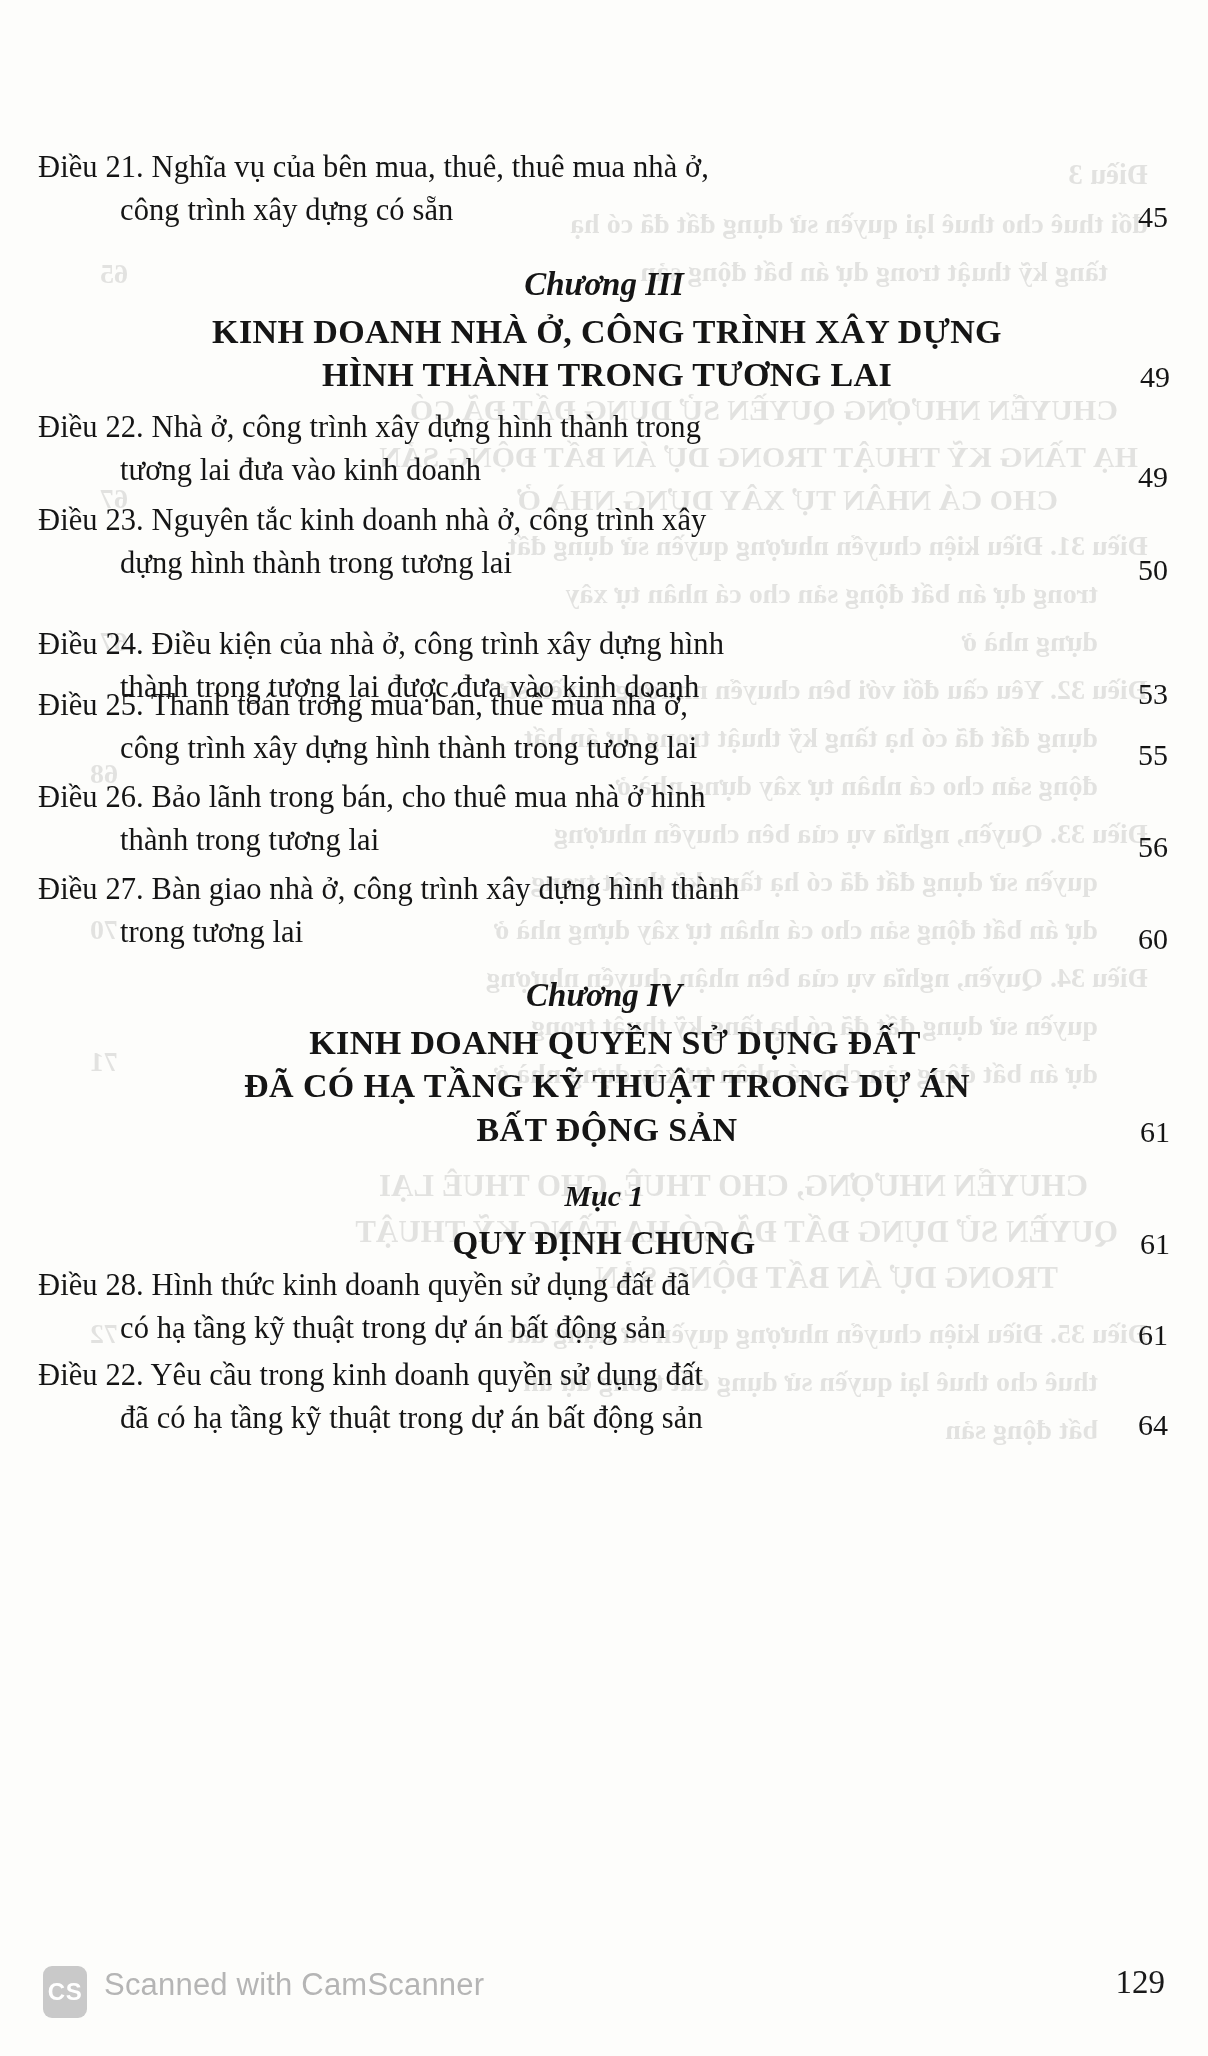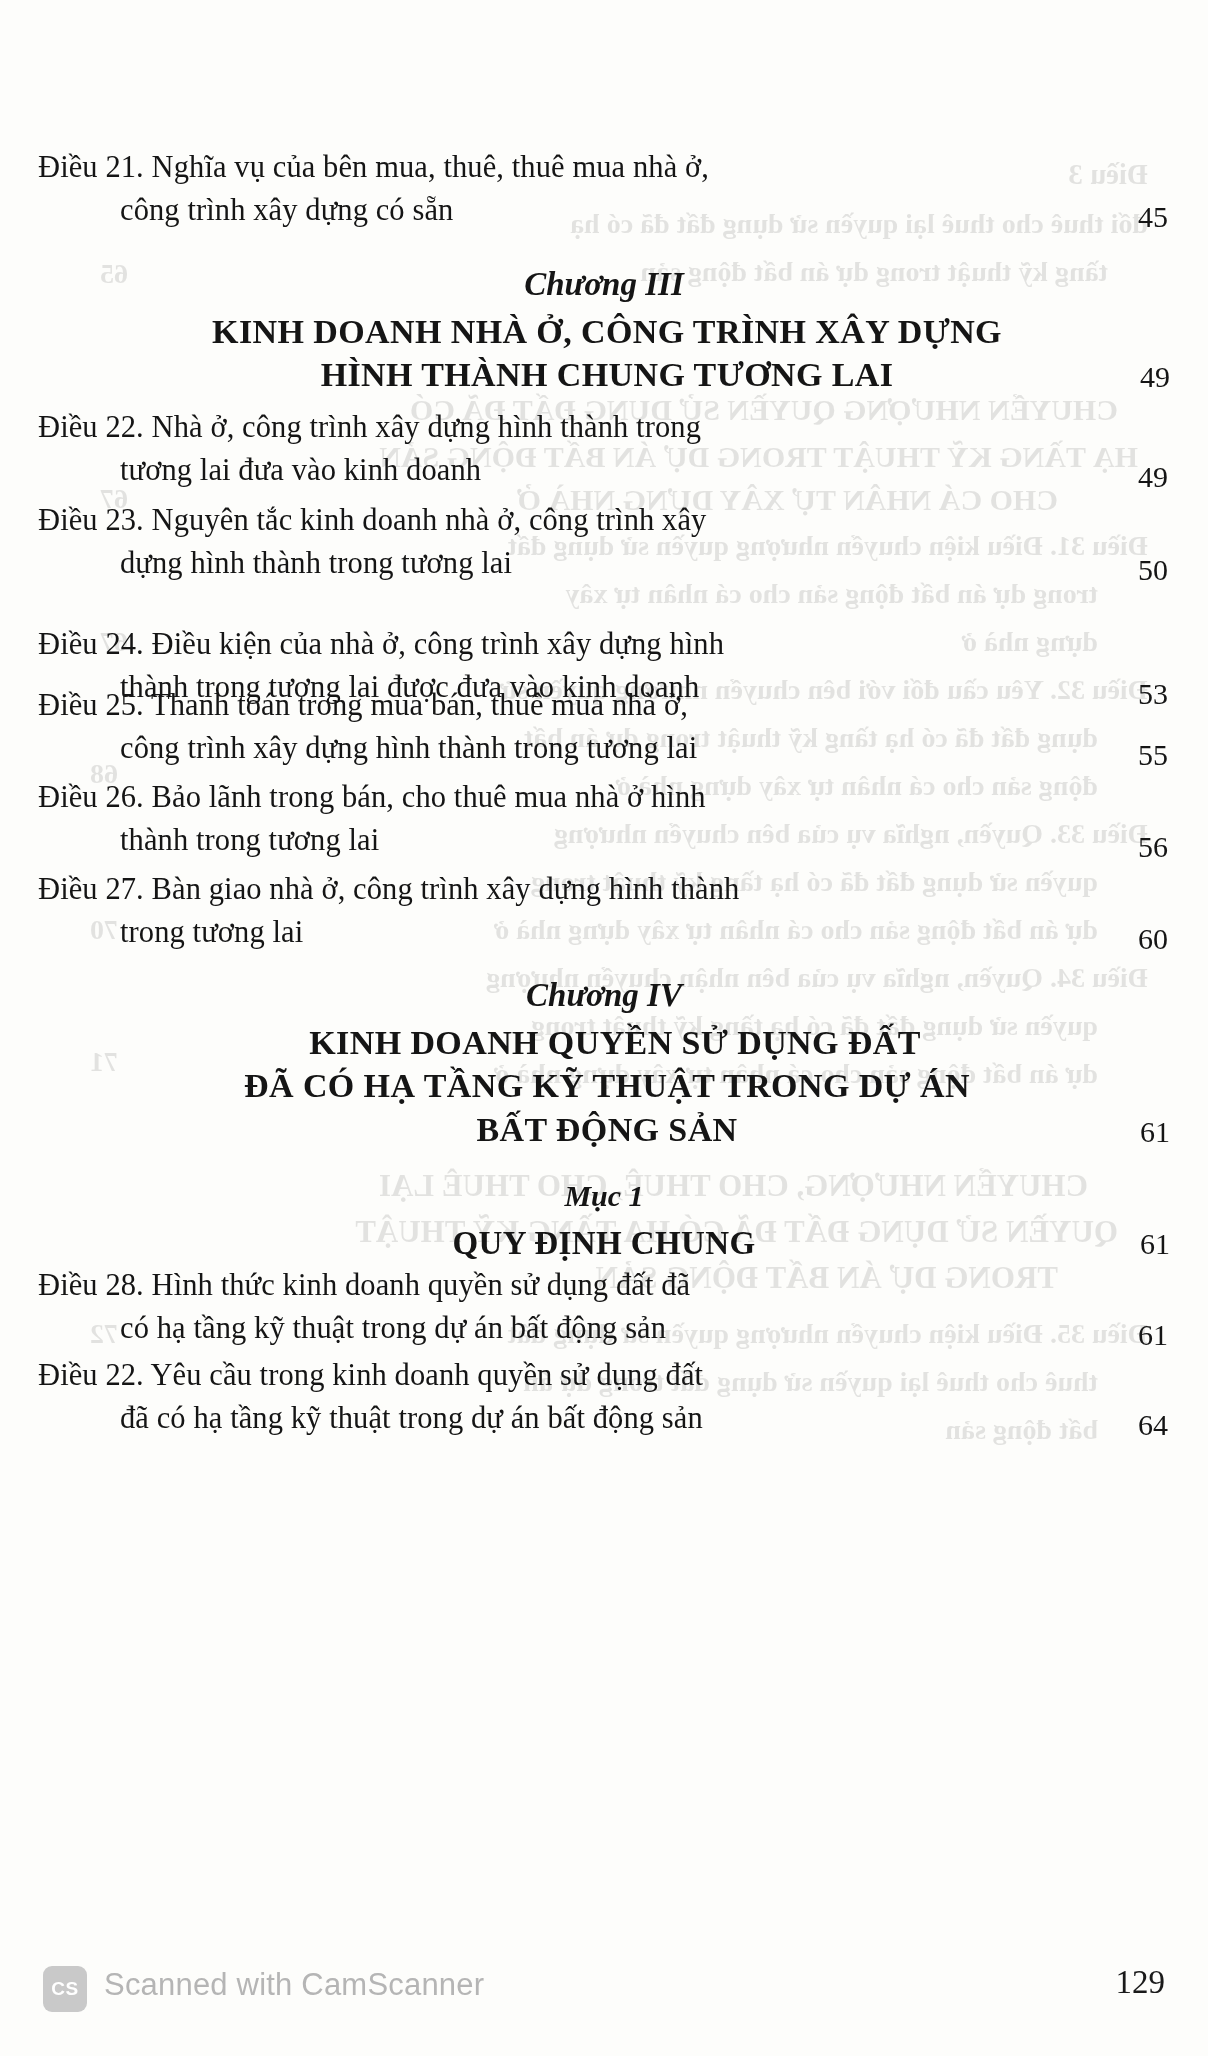--- a/index.html
+++ b/index.html
@@ -110,26 +110,26 @@
     left: 0;
     top: 1958px;
     width: 1208px;
     height: 70px;
   }
   #cs-badge {
     position: absolute;
     left: 43px;
     top: 8px;
     width: 44px;
-    height: 46px;
+    height: 52px;
     border-radius: 9px;
     background: #c9c9c9;
     color: #ffffff;
     font-family: "Liberation Sans", sans-serif;
-    font-size: 19px;
+    font-size: 24px;
     font-weight: bold;
     letter-spacing: 0.5px;
     display: flex;
     align-items: center;
     justify-content: center;
   }
   #cs-text {
     position: absolute;
     left: 104px;
     top: 9px;
@@ -191,21 +191,21 @@
 
     <div class="toc-entry" style="top:152px;">
       <span class="ln">Điều 21. Nghĩa vụ của bên mua, thuê, thuê mua nhà ở,</span>
       <span class="ln indent" style="margin-top:12px;">công trình xây dựng có sẵn</span>
       <span class="pg" style="top:48px;">45</span>
     </div>
 
     <div class="heading" style="top:267px;">
       <span class="hl chap-label">Chương III</span>
       <span class="hl chap-title" style="margin-top:12px;">KINH DOANH NHÀ Ở, CÔNG TRÌNH XÂY DỰNG</span>
-      <span class="hl chap-title" style="margin-top:8px;">HÌNH THÀNH CHUNG TƯƠNG LAI</span>
+      <span class="hl chap-title" style="margin-top:8px;">HÌNH THÀNH TRONG TƯƠNG LAI</span>
       <span class="pg" style="right:38px; top:93px; font-weight:normal;">49</span>
     </div>
 
     <div class="toc-entry" style="top:412px;">
       <span class="ln">Điều 22. Nhà ở, công trình xây dựng hình thành trong</span>
       <span class="ln indent" style="margin-top:12px;">tương lai đưa vào kinh doanh</span>
       <span class="pg" style="top:48px;">49</span>
     </div>
 
     <div class="toc-entry" style="top:505px;">

